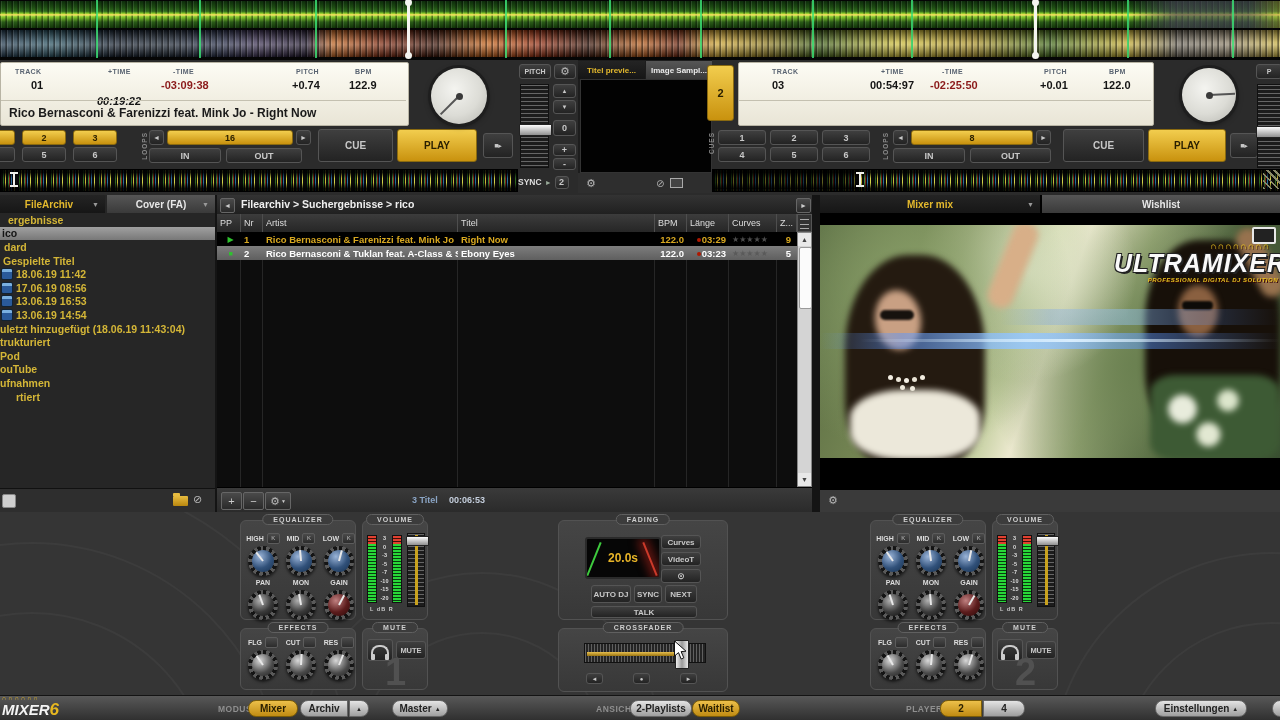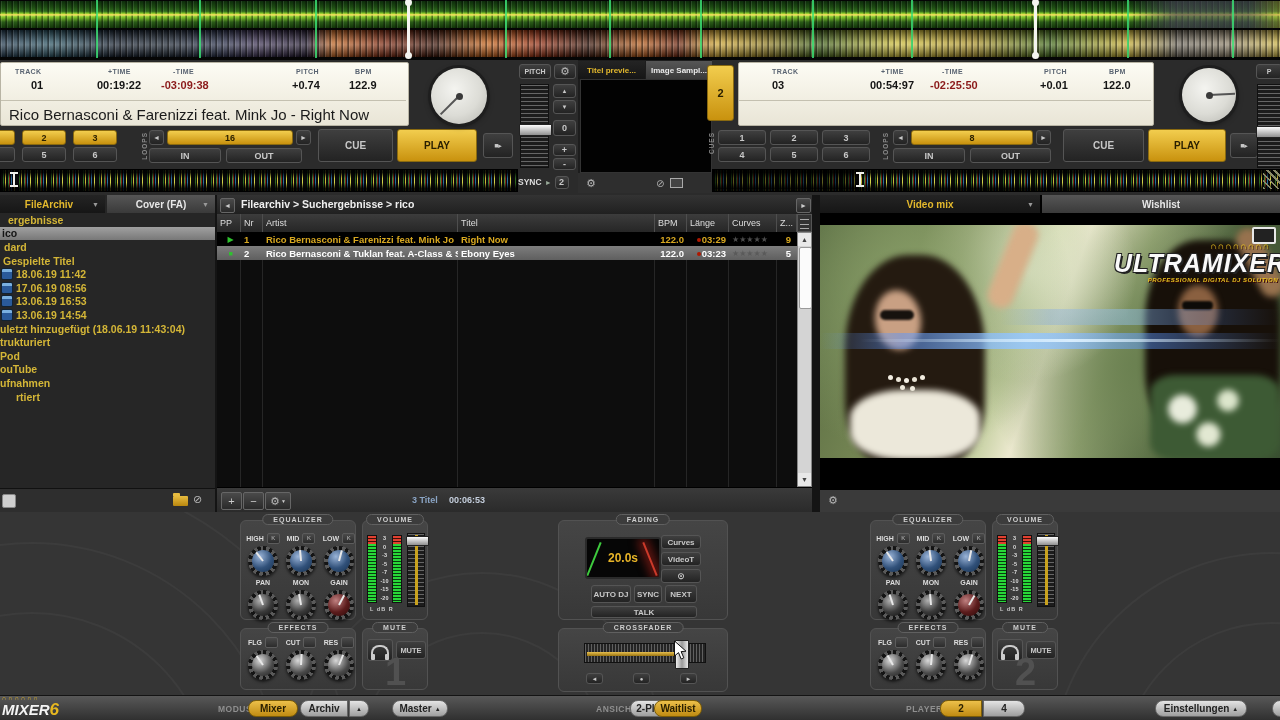--- a/index.html
+++ b/index.html
@@ -28,21 +28,21 @@
   .wline{top:0;width:2px;height:58px;background:rgba(60,230,120,.8);}
   .phead{top:0;width:3px;height:58px;background:#f4f4f0;border-radius:2px;}
   .phead:before,.phead:after{content:"";position:absolute;left:-2px;width:7px;height:7px;border-radius:50%;background:#f4f4f0;}
   .phead:before{top:-1px}.phead:after{bottom:-1px}
   
   #deck-row{left:0;top:60px;width:1280px;height:135px;background:#2b2b2b;}
   .infopanel{background:linear-gradient(180deg,#fdfcf4,#e9e5d6);border:1px solid #b8b4a4;border-radius:2px;}
   .ilabel{position:absolute;font-size:7px;font-weight:bold;color:#5a6472;letter-spacing:.4px;}
   .ival{position:absolute;font-size:11px;font-weight:bold;color:#141414;}
   .ival.neg{color:#8b1a1a;}
-  .dtitle{position:absolute;font-size:15px;font-weight:normal;color:#1a1a1a;white-space:nowrap;text-align:right;}
+  .dtitle{position:absolute;font-size:12px;font-weight:bold;color:#1a1a1a;white-space:nowrap;text-align:right;}
   .vlabel{position:absolute;font-size:6.5px;font-weight:bold;color:#8a8a8a;writing-mode:vertical-rl;transform:rotate(180deg);letter-spacing:1px;}
   .cuegrid{position:absolute;display:grid;grid-template-rows:15px 15px;gap:2px 7px;}
   #cues-left{left:-29px;top:70px;grid-template-columns:repeat(3,44px);}
   #cues-right{left:718px;top:70px;grid-template-columns:repeat(3,48px);gap:2px 4px;}
   .jog{position:absolute;border-radius:50%;background:radial-gradient(circle at 42% 38%,#f4f4f0,#dcdcd6 55%,#b4b4ae);box-shadow:0 0 0 3px #1e1e1e,0 2px 6px rgba(0,0,0,.6);}
   .jog .dot{position:absolute;left:50%;top:50%;width:7px;height:7px;margin:-3.5px;border-radius:50%;background:#3a3a3a;}
   .jog .needle{position:absolute;left:50%;top:50%;width:2px;height:26px;margin-left:-1px;background:#555;transform-origin:top center;}
   .ridged{background:repeating-linear-gradient(180deg,#666 0 1px,#1c1c1c 1px 4px);border:1px solid #111;box-sizing:border-box;}
   .ridged-h{background:repeating-linear-gradient(90deg,#606060 0 1px,#242424 1px 3px);border:1px solid #111;box-sizing:border-box;}
   .strip{position:absolute;height:21px;background:
@@ -162,21 +162,21 @@
     <div class="abs phead" style="left:407px;"></div>
     <div class="abs phead" style="left:1034px;"></div>
   </div>
 
   <div id="deck-row" class="abs">
 
     <div class="abs infopanel" style="left:0;top:2px;width:407px;height:62px;">
       <span class="ilabel" style="left:14px;top:5px;">TRACK</span>
       <span class="ival" style="left:30px;top:16px;">01</span>
       <span class="ilabel" style="left:107px;top:5px;">+TIME</span>
-      <span class="ival" style="left:96px;top:16px;">00:19:22</span>
+      <span class="ival" style="left:96px;top:32px;font-style:italic;">00:19:22</span>
       <span class="ilabel" style="left:172px;top:5px;">-TIME</span>
       <span class="ival neg" style="left:160px;top:16px;">-03:09:38</span>
       <span class="ilabel" style="left:295px;top:5px;">PITCH</span>
       <span class="ival" style="left:291px;top:16px;">+0.74</span>
       <span class="ilabel" style="left:354px;top:5px;">BPM</span>
       <span class="ival" style="left:348px;top:16px;">122.9</span>
       <div class="abs" style="left:0;top:37px;width:405px;height:1px;background:#c4c0b0;"></div>
       <span class="dtitle" style="left:8px;top:43px;">Rico Bernasconi &amp; Farenizzi feat. Mink Jo - Right Now</span>
     </div>
 
@@ -407,21 +407,21 @@
             <span class="gear">⚙</span>
             <span style="font-size:5px;margin-left:1px;">▼</span>
           </div>
         <span class="abs" style="left:195px;top:7px;font-size:9px;font-weight:bold;color:#8aa4c4;">3 Titel</span>
         <span class="abs" style="left:232px;top:7px;font-size:9px;font-weight:bold;color:#c4cedc;">00:06:53</span>
       </div>
     </div>
 
     <div id="video-mix">
       <div class="tab tab-active" style="left:0;top:0;width:220px;">
-        <span>Video mix</span>
+        <span>Mixer mix</span>
         <span class="arr">▼</span>
       </div>
       <div class="tab tab-idle" style="left:222px;top:0;width:238px;">
         <span>Wishlist</span>
       </div>
       <div class="abs" style="left:0;top:18px;width:460px;height:277px;background:#000;">
         <div id="vm-art">
 
           <div class="blob" style="left:25px;top:30px;width:140px;height:210px;background:#241a10;border-radius:45% 45% 30% 30%;"></div>
           <div class="blob" style="left:55px;top:65px;width:46px;height:60px;background:#c9a083;border-radius:50%;transform:rotate(-8deg);"></div>
@@ -765,21 +765,21 @@
     <span class="tlabel" style="left:218px;">MODUS</span>
     <div class="btn btn-gold tbtn" style="left:248px;width:50px;">Mixer</div>
     <div class="btn btn-lgray tbtn" style="left:300px;width:48px;border-radius:8px 0 0 8px;">Archiv</div>
     <div class="btn btn-lgray tbtn" style="left:349px;width:20px;border-radius:0 8px 8px 0;font-size:6px;">▲</div>
     <div class="btn btn-lgray tbtn" style="left:392px;width:56px;gap:3px;">
       <span>Master</span>
         <span style="font-size:6px;">▲</span>
     </div>
     <span class="tlabel" style="left:596px;">ANSICHT</span>
     <div class="btn btn-lgray tbtn" style="left:630px;width:62px;">2-Playlists</div>
-    <div class="btn btn-gold tbtn" style="left:654px;width:48px;">Waitlist</div>
+    <div class="btn btn-gold tbtn" style="left:692px;width:48px;">Waitlist</div>
     <span class="tlabel" style="left:906px;">PLAYER</span>
     <div class="btn btn-gold tbtn" style="left:940px;width:42px;border-radius:8px 0 0 8px;">2</div>
     <div class="btn btn-lgray tbtn" style="left:983px;width:42px;border-radius:0 8px 8px 0;">4</div>
     <div class="btn btn-lgray tbtn" style="left:1155px;width:92px;gap:3px;">
       <span>Einstellungen</span>
         <span style="font-size:6px;">▲</span>
     </div>
     <div class="btn btn-lgray tbtn" style="left:1272px;width:26px;">1</div>
   </div>
 

